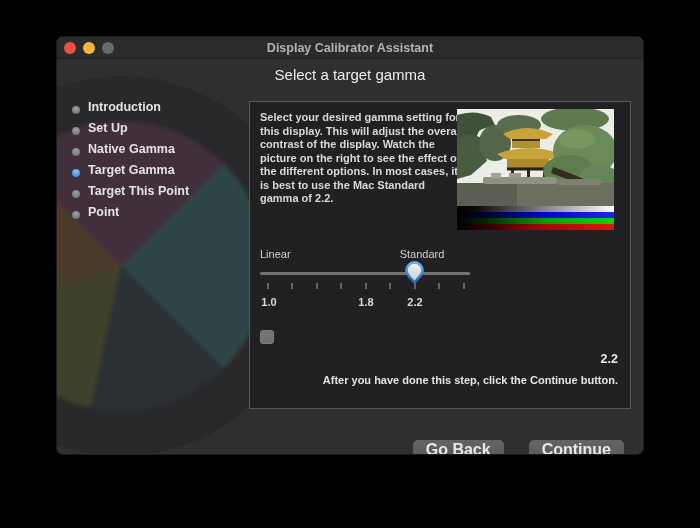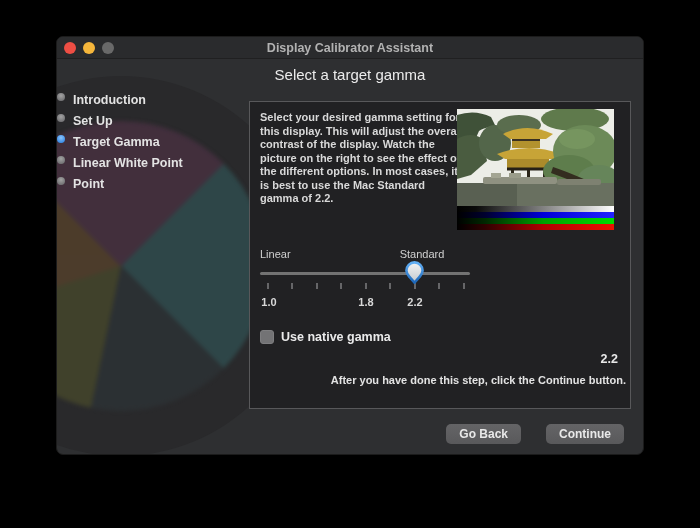--- a/index.html
+++ b/index.html
@@ -27,21 +27,21 @@
   .disk { position:absolute; left:-126px; top:39px; width:380px; height:380px;
           border-radius:50%; background:#29292b; z-index:1; }
   .wheel { position:absolute; left:-81px; top:84px; width:290px; height:290px;
            border-radius:50%; filter:blur(2px); opacity:0.9; z-index:1;
            background:conic-gradient(from 0deg,
              #45303f 0deg 45deg, #2f4a4c 45deg 135deg, #2c3134 135deg 192deg,
              #43442b 192deg 252deg, #503f2b 252deg 315deg, #45303f 315deg 360deg); }
 
   
   .sidebar { position:absolute; left:0; top:56px; width:192px; z-index:4; }
-  .step { height:21px; display:flex; align-items:flex-start; }
+  .step { height:21px; display:flex; align-items:flex-end; padding-left:15px; }
   .dot { width:8px; height:8px; border-radius:50%; margin-right:8px; flex:0 0 auto;
          background:radial-gradient(circle at 50% 35%, #a3a3a3, #757577 70%); }
   .step.active .dot { background:radial-gradient(circle at 50% 35%, #8cc4fb, #3d8fe8 70%); }
   .step-label { font-size:12.5px; font-weight:bold; color:#e3e3e3; white-space:nowrap; }
 
   
   .panel { position:absolute; left:192px; top:64px; width:382px; height:308px;
            background:#212123; border:1px solid #58585a; z-index:5; }
   .desc { position:absolute; left:10px; top:9px; width:206px;
           font-size:11px; font-weight:bold; line-height:13.5px; color:#d9d9d9; }
@@ -60,28 +60,28 @@
   .handle { position:absolute; left:145px; top:13px; width:19px; height:23px; }
 
   
   .cbrow { position:absolute; left:10px; top:228px; display:flex; align-items:center; }
   .cbox { width:14px; height:14px; border-radius:3px; background:#737375;
           border:1px solid #7e7e80; margin-right:7px; }
   .cblabel { font-size:12.5px; font-weight:bold; color:#eaeaea; }
 
   .gvalue { position:absolute; right:12px; top:250px; font-size:12.5px;
             font-weight:bold; color:#e8e8e8; }
-  .instr { position:absolute; right:4px; top:272px; font-size:11px;
+  .instr { position:absolute; right:12px; top:272px; font-size:11px;
            font-weight:bold; color:#e3e3e3; }
 
   
   .footer { position:absolute; right:19px; top:387px; display:flex; gap:25px; z-index:5; }
   .btn { height:20px; padding:0 13px; border:none; border-radius:5px;
          background:linear-gradient(#646466, #59595b); color:#e9e9e9;
-         font-size:12px; font-weight:bold; font-family:"Liberation Sans", sans-serif; }
+         font-size:16px; font-weight:bold; font-family:"Liberation Sans", sans-serif;margin-top:16px; }
 </style>
 </head>
 <body>
 
 <div class="stage">
   <div class="window">
 
     <div class="disk"></div>
     <div class="wheel"></div>
 
@@ -98,27 +98,31 @@
 
     <div class="sidebar">
       <div class="step">
         <span class="dot"></span>
         <span class="step-label">Introduction</span>
       </div>
       <div class="step">
         <span class="dot"></span>
         <span class="step-label">Set Up</span>
       </div>
+      <div class="step">
+        <span class="dot"></span>
+        <span class="step-label">Native Gamma</span>
+      </div>
       <div class="step active">
         <span class="dot"></span>
         <span class="step-label">Target Gamma</span>
       </div>
       <div class="step">
         <span class="dot"></span>
-        <span class="step-label">Linear White Point</span>
+        <span class="step-label">Target This Point</span>
       </div>
       <div class="step">
         <span class="dot"></span>
         <span class="step-label">Point</span>
       </div>
     </div>
 
     <div class="panel">
 
       <div class="desc">Select your desired gamma setting for this display. This will adjust the overall contrast of the display. Watch the picture on the right to see the effect of the different options. In most cases, it is best to use the Mac Standard gamma of 2.2.</div>
@@ -216,21 +220,20 @@
                   <stop offset="1" stop-color="#1c66b8"></stop>
               </linearGradient>
             </defs>
             <path d="M9.5 21.6 L4.5 16 C2.7 14.1 1.4 12.2 1.4 9.6 C1.4 5.1 5 1.4 9.5 1.4 C14 1.4 17.6 5.1 17.6 9.6 C17.6 12.2 16.3 14.1 14.5 16 Z" fill="url(#hfill)" stroke="url(#hstroke)" stroke-width="2.6"></path>
           </svg>
         </div>
       </div>
 
       <div class="cbrow">
         <span class="cbox"></span>
-        <span class="cblabel">Use native gamma</span>
       </div>
 
       <div class="gvalue">2.2</div>
       <div class="instr">After you have done this step, click the Continue button.</div>
     </div>
 
     <div class="footer">
       <button class="btn">Go Back</button>
       <button class="btn">Continue</button>
     </div>

